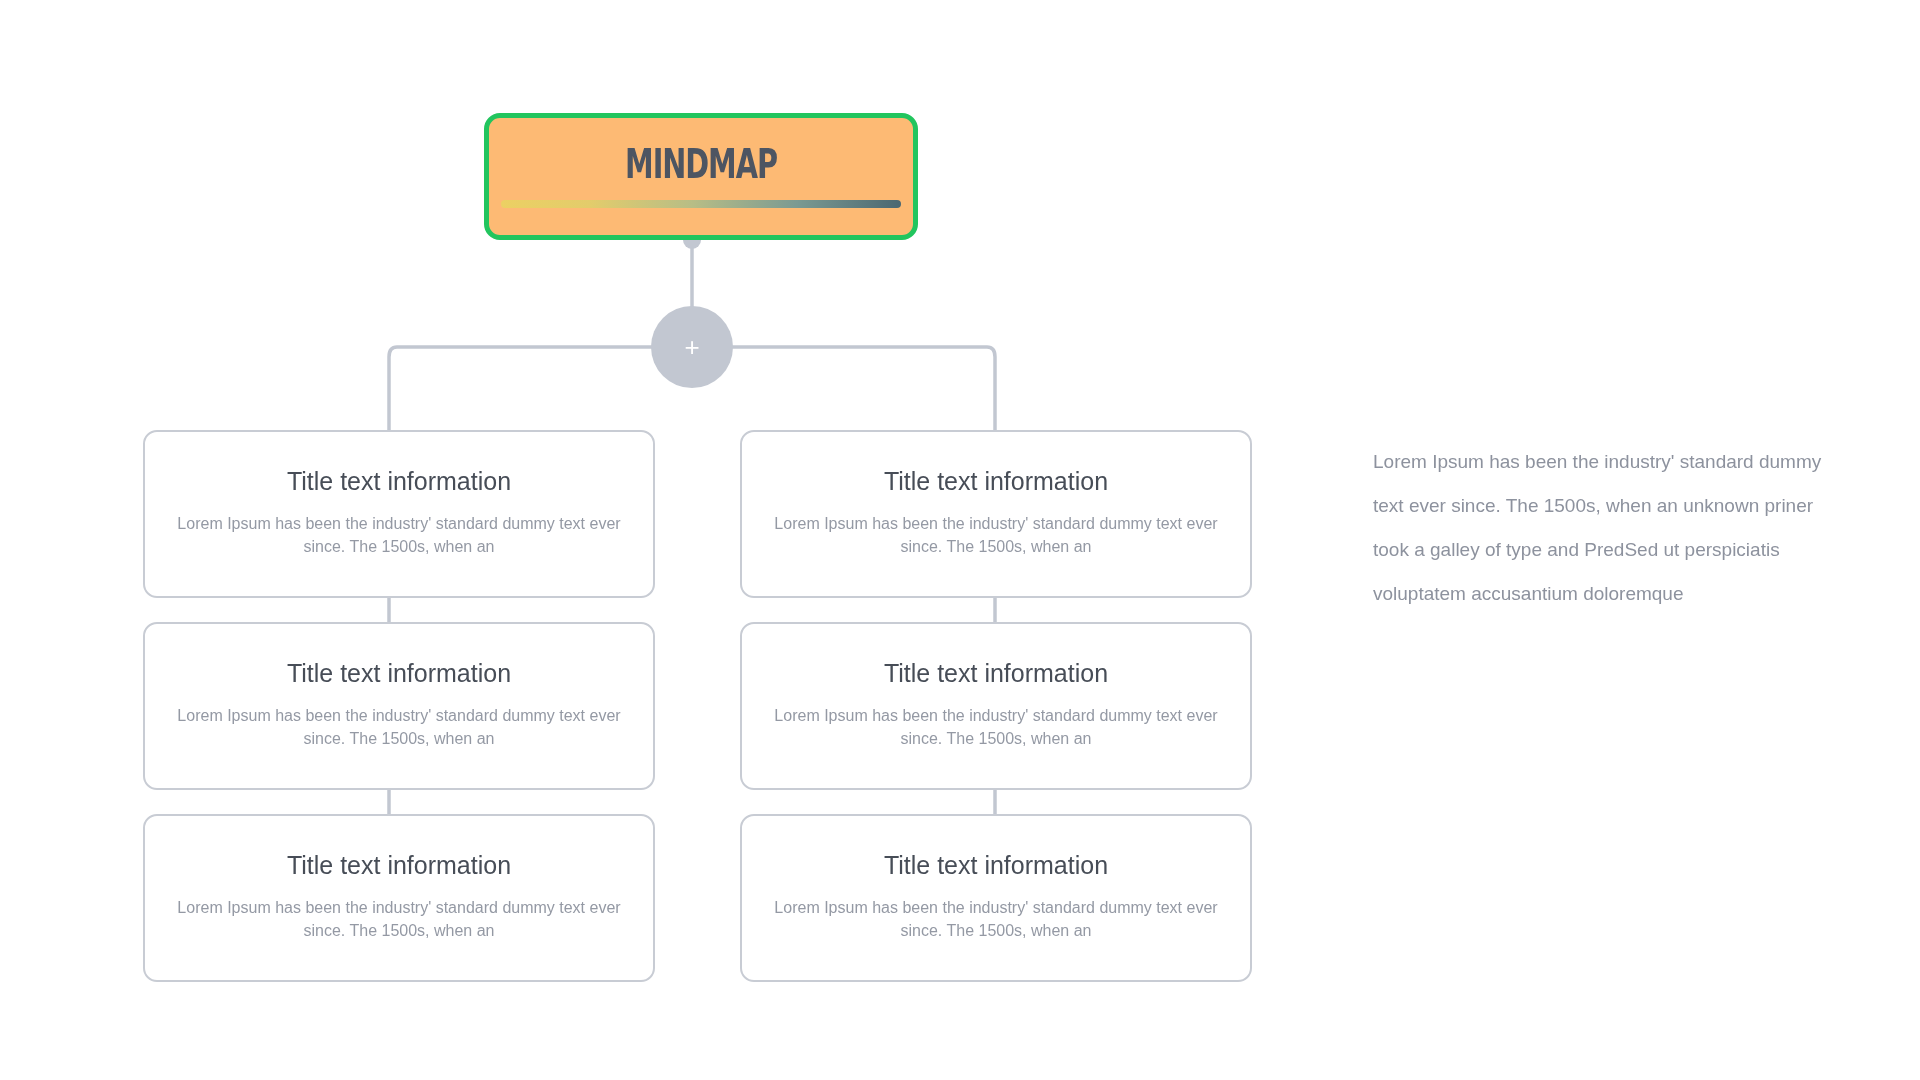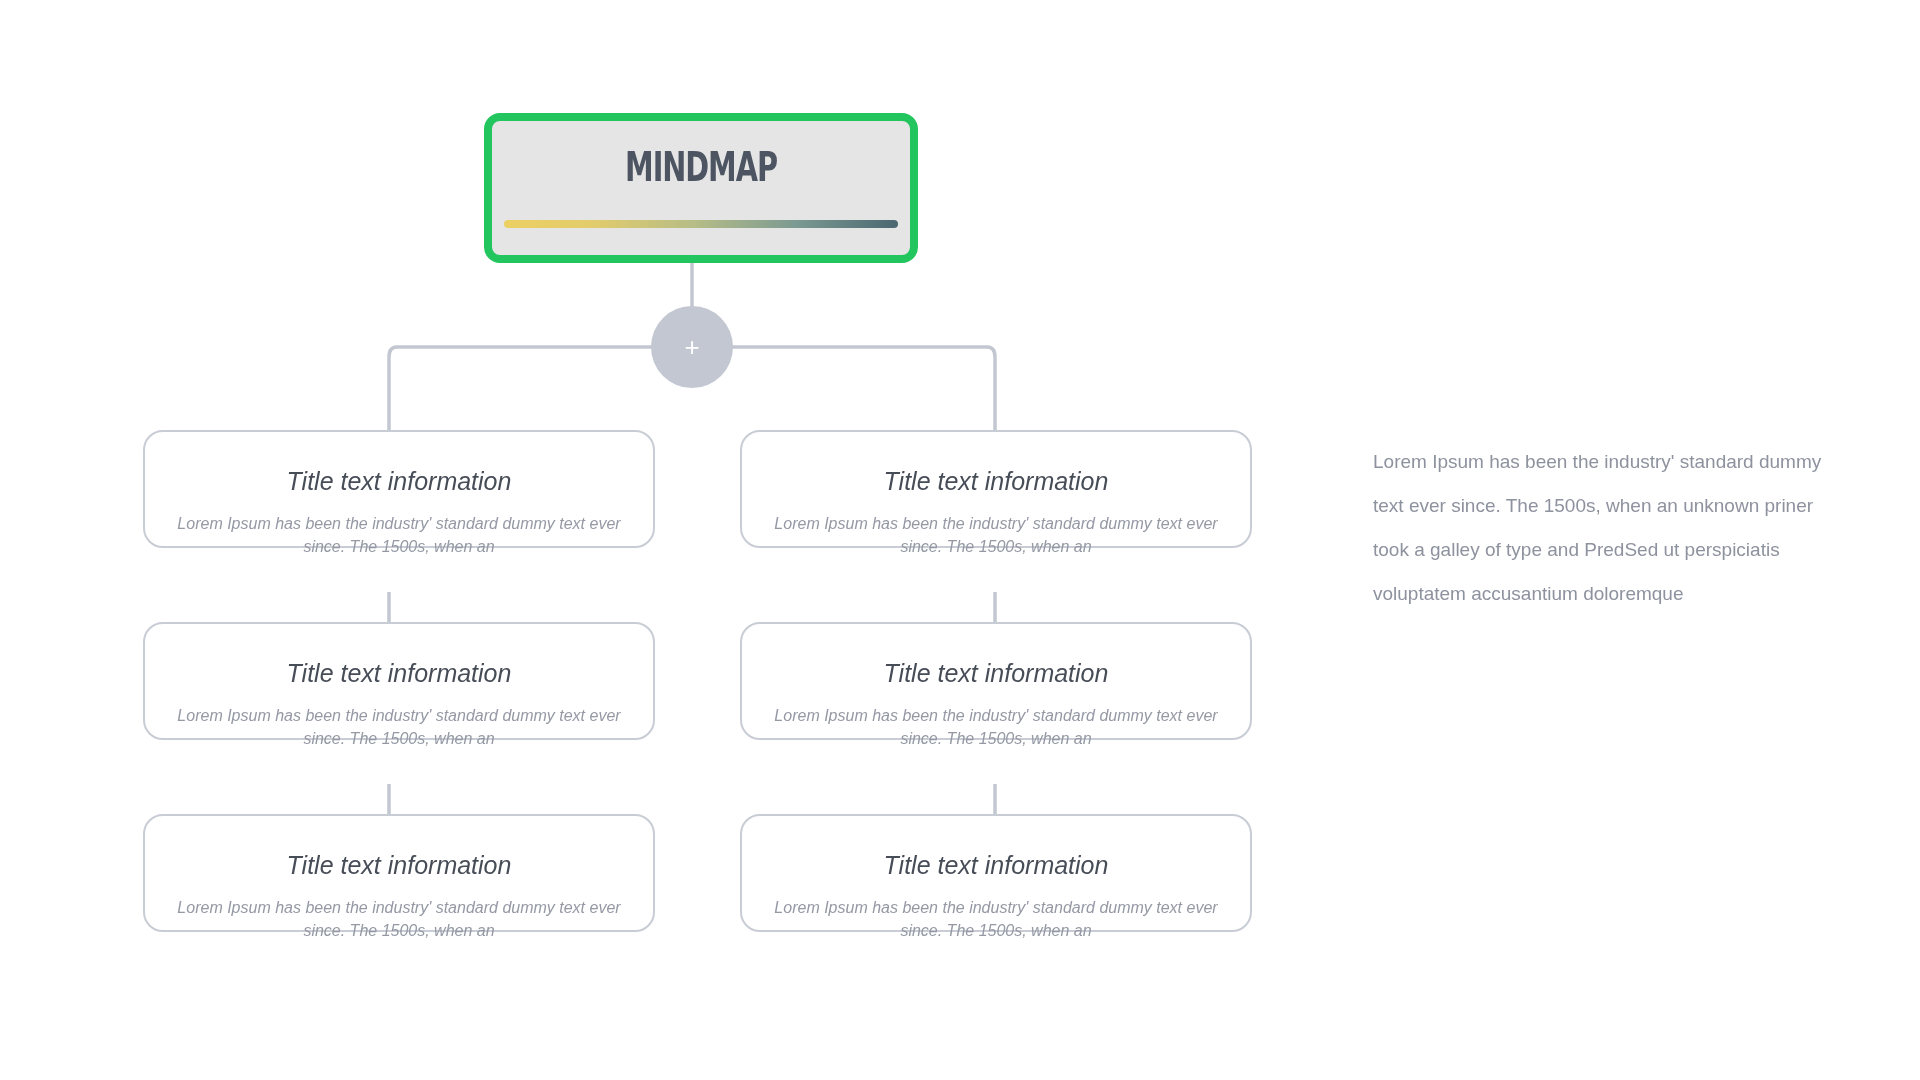--- a/index.html
+++ b/index.html
@@ -31,25 +31,25 @@
     height: 1080px;
     z-index: 1;
   }
 
   
   .root-node {
     position: absolute;
     left: 484px;
     top: 113px;
     width: 434px;
-    height: 150px;
+    height: 127px;
     box-sizing: border-box;
-    border: 8px solid #22c55e;
+    border: 5px solid #22c55e;
     border-radius: 16px;
-    background: #e5e5e5;
+    background: #fdba74;
     z-index: 3;
   }
   .root-title {
     position: absolute;
     left: 0;
     right: 0;
     top: 26px;
     text-align: center;
     font-family: "DejaVu Sans", sans-serif;
     font-weight: 700;
@@ -95,26 +95,25 @@
     font-weight: 400;
     font-family: "Liberation Sans", sans-serif;
     user-select: none;
   }
 
   
   .card {
     position: absolute;
     box-sizing: border-box;
     width: 512px;
-    height: 118px;
+    height: 168px;
     border: 2px solid #c8ccd4;
-    border-radius: 20px;
+    border-radius: 14px;
     background: #ffffff;
     z-index: 3;
-    font-style: italic;
   }
   .card-title {
     position: absolute;
     left: 14px;
     right: 14px;
     top: 36px;
     text-align: center;
     font-size: 25px;
     color: #474d57;
     font-family: "Liberation Sans", sans-serif;

